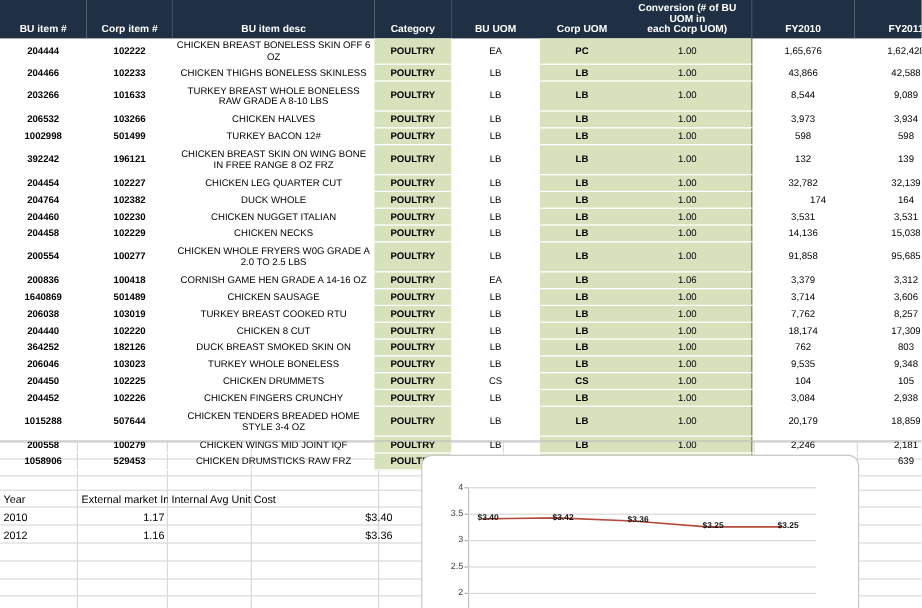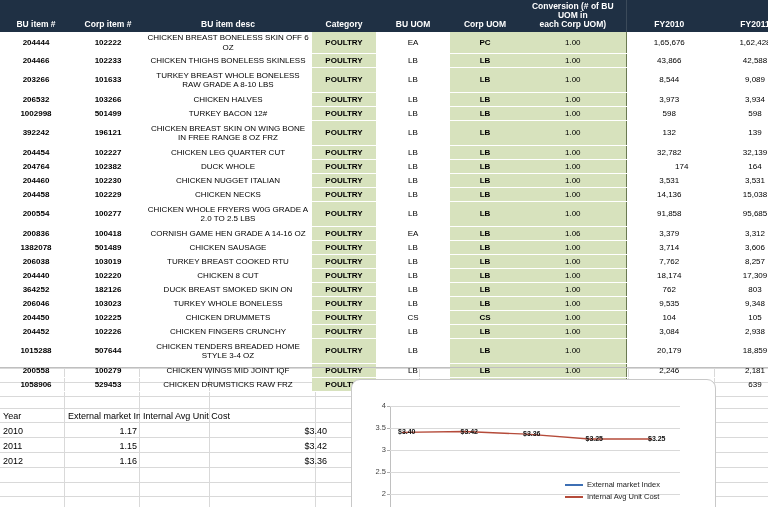--- a/index.html
+++ b/index.html
@@ -273,21 +273,21 @@
             <td class="bold" style="height: 14px;">100418</td>
             <td class="" style="height: 14px;">CORNISH GAME HEN GRADE A 14-16 OZ</td>
             <td class="green" style="height: 14px;">POULTRY</td>
             <td class="" style="height: 14px;">EA</td>
             <td class="greenplain bold" style="height: 14px;">LB</td>
             <td class="greenplain sep-right" style="height: 14px;">1.06</td>
             <td class="num sep-left" style="height: 14px;">3,379</td>
             <td class="num" style="height: 14px;">3,312</td>
           </tr>
           <tr>
-            <td class="bold" style="height: 14px;">1382078</td>
+            <td class="bold" style="height: 14px;">1640869</td>
             <td class="bold" style="height: 14px;">501489</td>
             <td class="" style="height: 14px;">CHICKEN SAUSAGE</td>
             <td class="green" style="height: 14px;">POULTRY</td>
             <td class="" style="height: 14px;">LB</td>
             <td class="greenplain bold" style="height: 14px;">LB</td>
             <td class="greenplain sep-right" style="height: 14px;">1.00</td>
             <td class="num sep-left" style="height: 14px;">3,714</td>
             <td class="num" style="height: 14px;">3,606</td>
           </tr>
           <tr>
@@ -408,25 +408,20 @@
           <th>Internal Avg Unit Cost</th>
         </tr>
       </thead>
       <tbody>
           <tr>
             <td class="yr">2010</td>
             <td class="idx">1.17</td>
             <td class="cost">$3.40</td>
           </tr>
           <tr>
-            <td class="yr">2011</td>
-            <td class="idx">1.15</td>
-            <td class="cost">$3.42</td>
-          </tr>
-          <tr>
             <td class="yr">2012</td>
             <td class="idx">1.16</td>
             <td class="cost">$3.36</td>
           </tr>
         </tbody>
     </table>
   </div>
 
   <div class="chart">
     <div class="plot">
@@ -456,25 +451,15 @@
 
       <div id="labels-host">
           <div class="dlabel" style="left: 8px; top: 22.4px;">$3.40</div>
           <div class="dlabel" style="left: 70.5px; top: 21.52px;">$3.42</div>
           <div class="dlabel" style="left: 133px; top: 24.16px;">$3.36</div>
           <div class="dlabel" style="left: 195.5px; top: 29px;">$3.25</div>
           <div class="dlabel" style="left: 258px; top: 29px;">$3.25</div>
         </div>
     </div>
 
-    <div class="legend">
-      <div class="legend-row">
-        <span class="legend-swatch"></span>
-        <span>External market Index</span>
-      </div>
-      <div class="legend-row">
-        <span class="legend-swatch" id="sw2" style="background: rgb(181, 75, 58);"></span>
-        <span>Internal Avg Unit Cost</span>
-      </div>
-    </div>
   </div>
 
 </div>
 
 </body></html>

